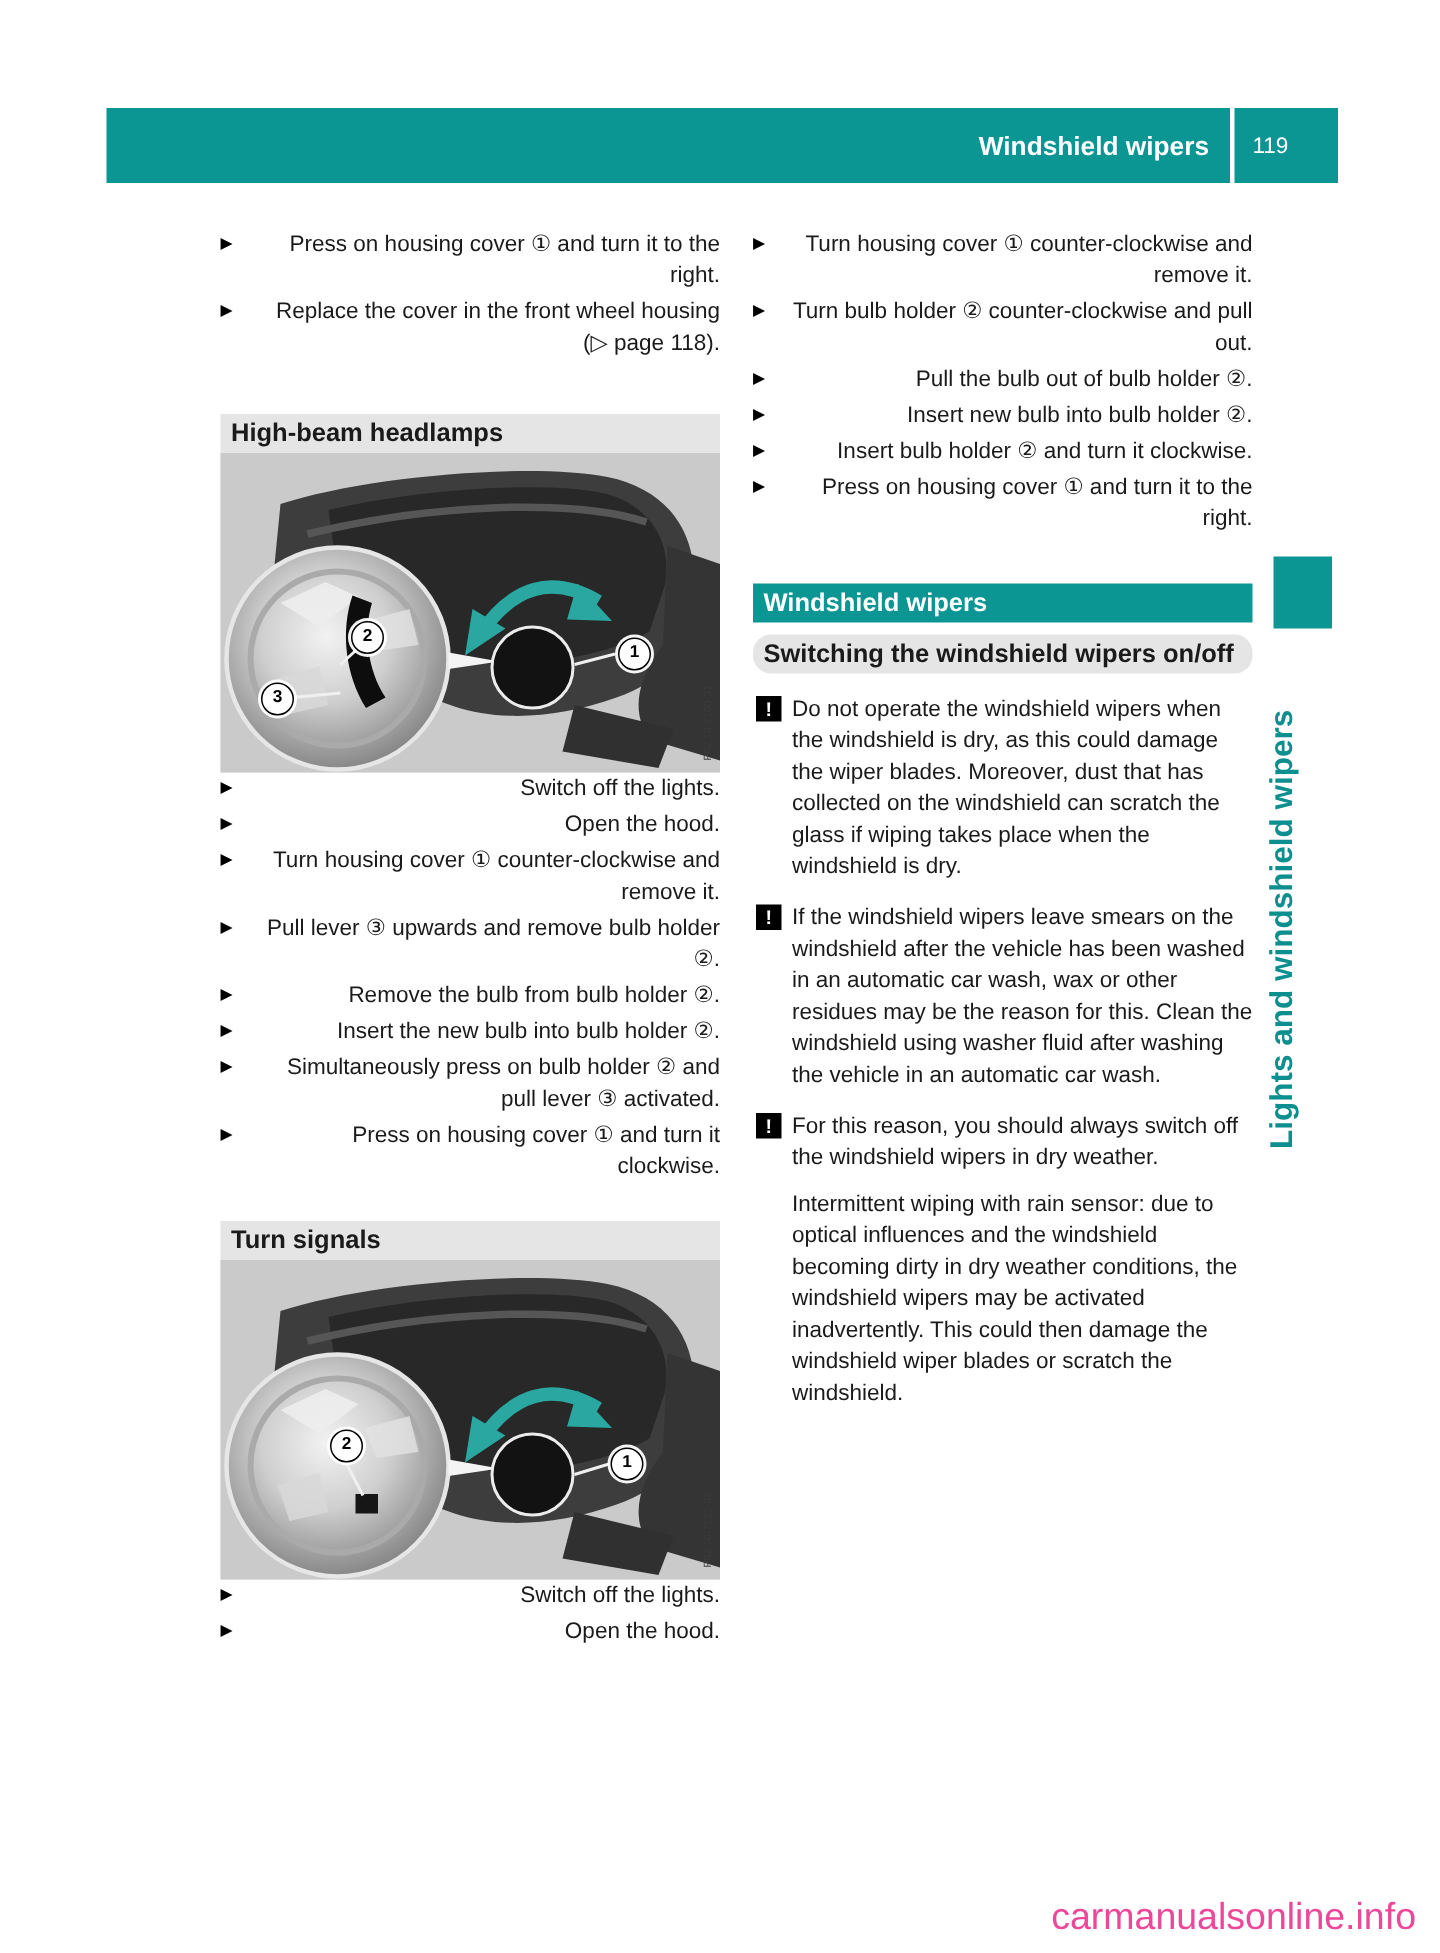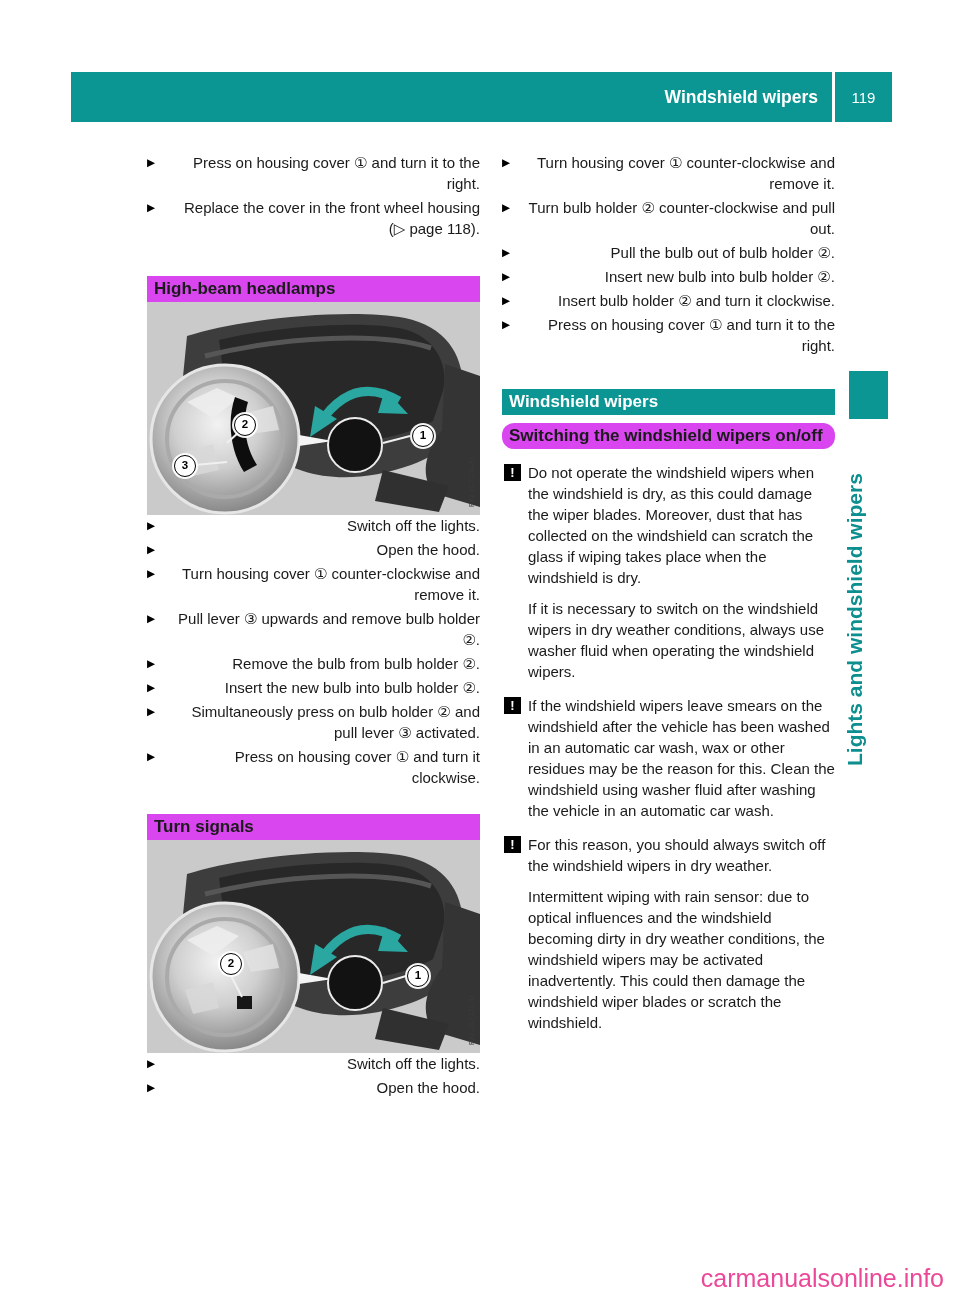--- a/index.html
+++ b/index.html
@@ -5,32 +5,32 @@
   html,body{margin:0;padding:0;}
   body{
     width:960px;height:1302px;background:#ffffff;position:relative;overflow:hidden;
     font-family:"Liberation Sans","DejaVu Sans",sans-serif;color:#1a1a1a;
   }
   
   .hdr{position:absolute;left:71px;top:72px;width:821px;height:50px;display:flex;}
   .hdr-title{flex:1;background:#0b9593;color:#fff;display:flex;align-items:center;
     justify-content:flex-end;padding-right:14px;font-weight:bold;font-size:17.5px;}
   .hdr-page{width:57px;margin-left:3px;background:#0b9593;color:#fff;display:flex;
-    align-items:center;justify-content:center;font-size:15px;}
+    align-items:center;font-size:15px;padding-left:12px;}
   
   .col{position:absolute;top:152px;width:333px;font-size:15px;line-height:21px;}
   .col-left{left:147px;}
   .col-right{left:502px;}
   
   ul.steps{list-style:none;margin:0;padding:0;}
   ul.steps li{display:flex;margin-bottom:3px;}
   .bullet{flex:0 0 20px;font-size:10.5px;line-height:21px;color:#000;}
   .step-text{flex:1;text-align:right;}
   
-  .sec-bar{background:#d946ef;color:#1a1a1a;font-weight:bold;font-size:17px;
+  .sec-bar{background:#e5e5e5;color:#1a1a1a;font-weight:bold;font-size:17px;
     line-height:22px;padding:2px 7px;}
   .sec-bar.teal{background:#0b9593;color:#ffffff;}
   .mt-sec1{margin-top:37px;}
   .mt-fig{margin-top:13px;}
   .mt-steps{margin-top:16px;}
   .mt-sec2{margin-top:26px;}
   .mt-fig2{margin-top:12px;}
   .mt-steps2{margin-top:15px;}
   .mt-wipers{margin-top:33px;}
   .mt-switch{margin-top:8px;border-radius:12px;}
@@ -257,21 +257,20 @@
 
   <div class="sec-bar mt-switch">
     <span>Switching the windshield wipers on/off</span>
   </div>
 
   <div class="note mt-note1">
     <span class="note-icon">
       <span>!</span>
     </span>
     <p>Do not operate the windshield wipers when the windshield is dry, as this could damage the wiper blades. Moreover, dust that has collected on the windshield can scratch the glass if wiping takes place when the windshield is dry.</p>
-    <p>If it is necessary to switch on the windshield wipers in dry weather conditions, always use washer fluid when operating the windshield wipers.</p>
   </div>
 
   <div class="note">
     <span class="note-icon">
       <span>!</span>
     </span>
     <p>If the windshield wipers leave smears on the windshield after the vehicle has been washed in an automatic car wash, wax or other residues may be the reason for this. Clean the windshield using washer fluid after washing the vehicle in an automatic car wash.</p>
   </div>
 
   <div class="note">

